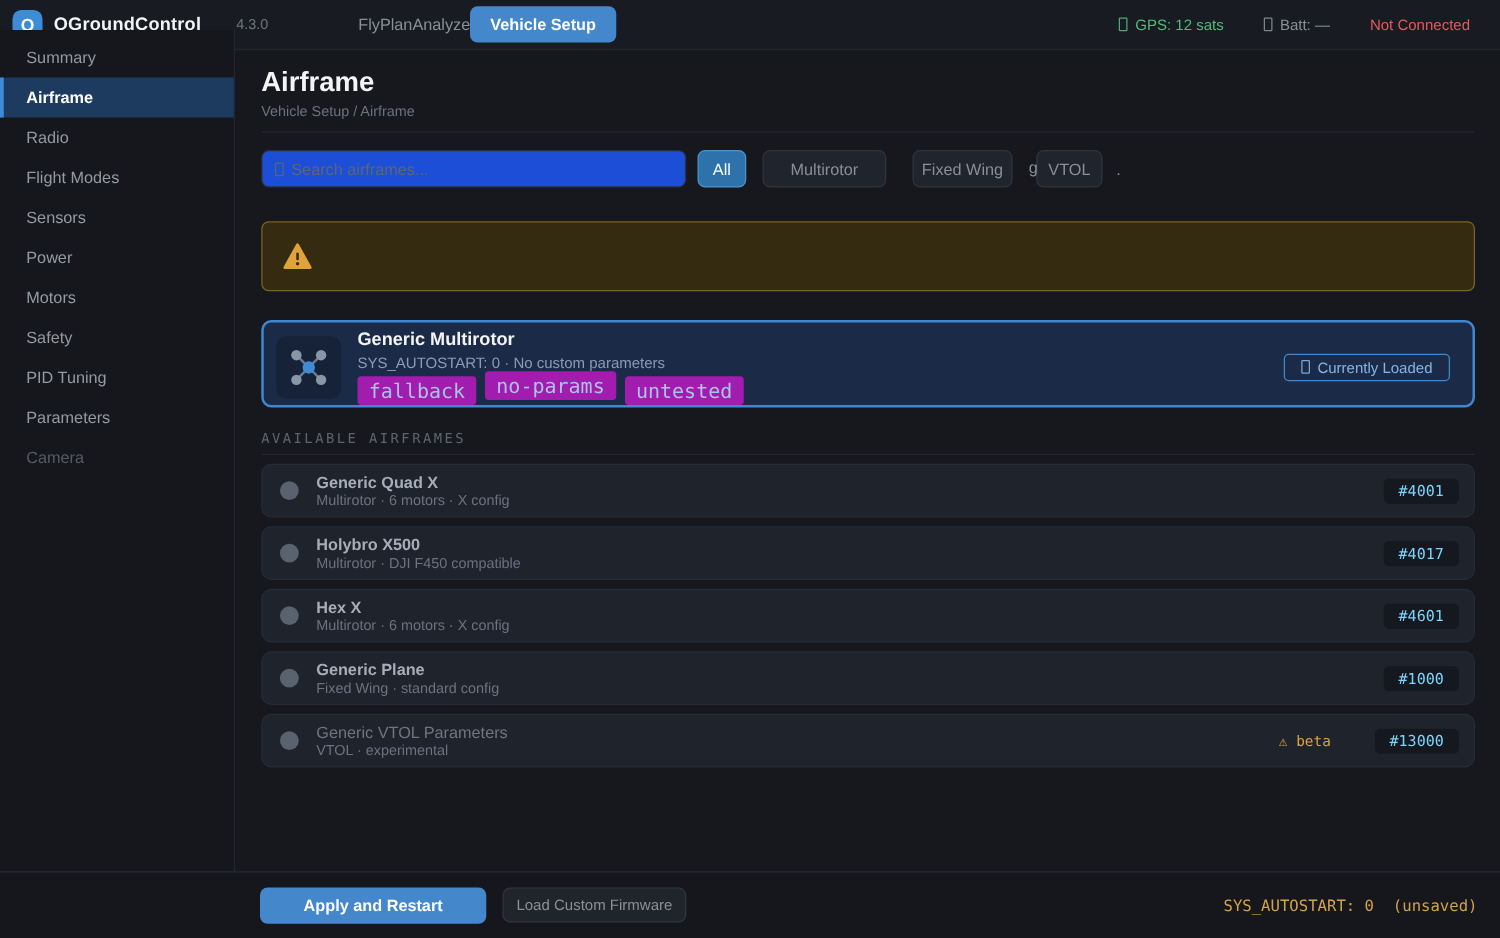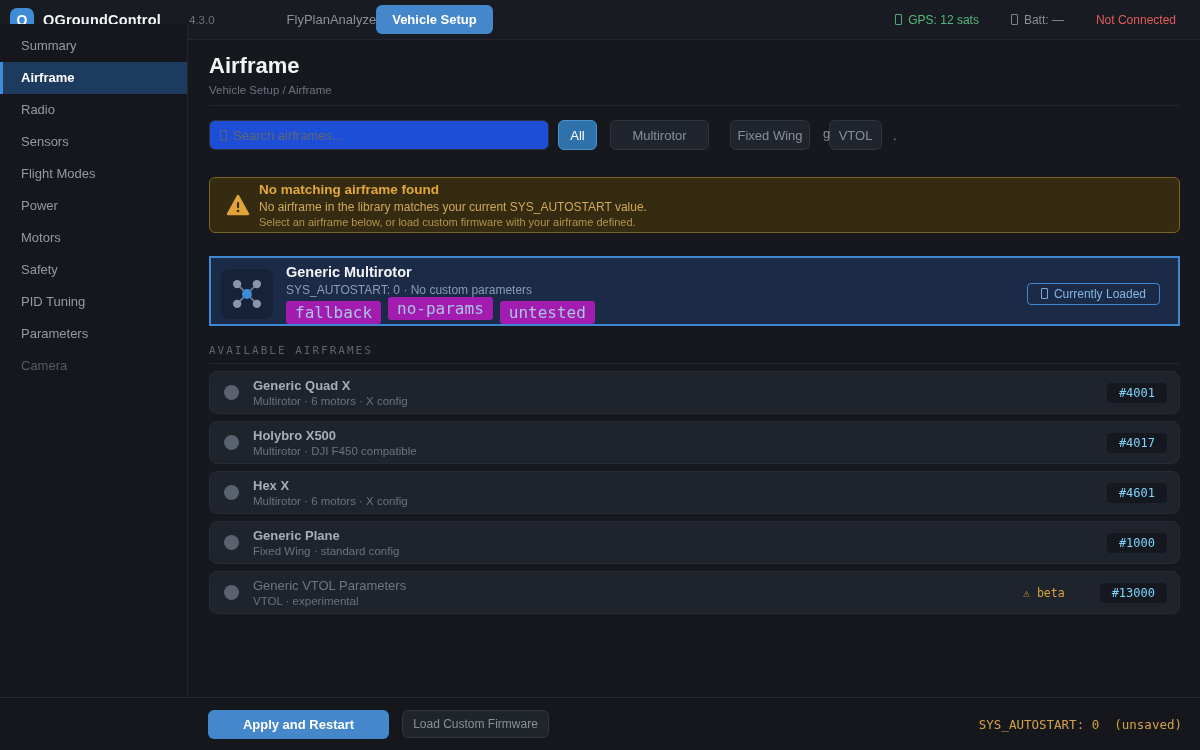--- a/index.html
+++ b/index.html
@@ -68,21 +68,21 @@
   
   .warn{margin-top:27px;height:56px;background:var(--warn-bg);border:1px solid var(--warn-border);
     border-radius:6px;display:flex;align-items:center;padding:0 14px;}
   .warn-icon{flex:0 0 auto;margin:0 9px 0 2px;}
   .warn-title{font-size:13.5px;font-weight:bold;color:#e2a83c;}
   .warn-l1{margin-top:3px;font-size:12px;color:#d0a85c;}
   .warn-l2{margin-top:2px;font-size:11px;color:#b3944d;}
 
   
   .card{margin-top:23px;height:70px;background:var(--card-bg);border:2px solid var(--card-border);
-    border-radius:0;display:flex;align-items:center;padding:5px 12px 0 10px;}
+    border-radius:8px;display:flex;align-items:center;padding:5px 12px 0 10px;}
   .quad-tile{width:52px;height:50px;background:#152238;border-radius:8px;
     display:flex;align-items:center;justify-content:center;flex:0 0 auto;}
   .card-main{margin-left:13px;flex:1;}
   .card-title{font-size:14.5px;font-weight:bold;color:#f2f4f6;}
   .card-sub{margin-top:3px;font-size:12px;color:#8a9cb3;}
   .tag-row{margin-top:4px;display:flex;gap:7px;align-items:flex-start;}
   .tag{background:#a21caf;border-radius:3px;padding:2px 9px;font-size:16px;color:#a9c4e2;}
   .tag.raised{position:relative;top:-4px;}
   .loaded-badge{border:1px solid var(--card-border);border-radius:4px;color:#85b5e4;
     font-size:12px;padding:3px 13px;margin-right:6px;white-space:nowrap;}
@@ -126,22 +126,22 @@
     <span class="st-gps"><span class="tofu"></span><span>GPS: 12 sats</span></span>
     <span class="st-batt"><span class="tofu"></span><span>Batt: —</span></span>
     <span class="st-conn">Not Connected</span>
   </div>
 </header>
 
 <aside class="sidebar">
   <div class="side-item">Summary</div>
   <div class="side-item active">Airframe</div>
   <div class="side-item">Radio</div>
+  <div class="side-item">Flight Modes</div>
   <div class="side-item">Sensors</div>
-  <div class="side-item">Flight Modes</div>
   <div class="side-item">Power</div>
   <div class="side-item">Motors</div>
   <div class="side-item">Safety</div>
   <div class="side-item">PID Tuning</div>
   <div class="side-item">Parameters</div>
   <div class="side-item disabled">Camera</div>
 </aside>
 
 <main class="content">
   <h1 class="page-title">Airframe</h1>
@@ -160,25 +160,20 @@
     <span class="stray-g">g</span>
     <span class="stray-dot">.</span>
   </div>
 
   <div class="warn">
     <svg class="warn-icon" width="24" height="22" viewBox="0 0 24 22">
       <path d="M12 2 L22 20 L2 20 Z" fill="#e0a33a" stroke="#e0a33a" stroke-width="2.5" stroke-linejoin="round"></path>
       <rect x="11" y="8" width="2.1" height="6.2" rx="1" fill="#352b11"></rect>
       <circle cx="12.05" cy="17" r="1.35" fill="#352b11"></circle>
     </svg>
-    <div>
-      <div class="warn-title">No matching airframe found</div>
-      <div class="warn-l1">No airframe in the library matches your current SYS_AUTOSTART value.</div>
-      <div class="warn-l2">Select an airframe below, or load custom firmware with your airframe defined.</div>
-    </div>
   </div>
 
   <div class="card">
     <div class="quad-tile">
       <svg width="40" height="38" viewBox="0 0 52 50">
         <line x1="13" y1="12" x2="39" y2="38" stroke="#707c8e" stroke-width="2.5"></line>
         <line x1="39" y1="12" x2="13" y2="38" stroke="#707c8e" stroke-width="2.5"></line>
         <circle cx="13" cy="12" r="5.5" fill="#8a96a8"></circle>
         <circle cx="39" cy="12" r="5.5" fill="#8a96a8"></circle>
         <circle cx="13" cy="38" r="5.5" fill="#8a96a8"></circle>

